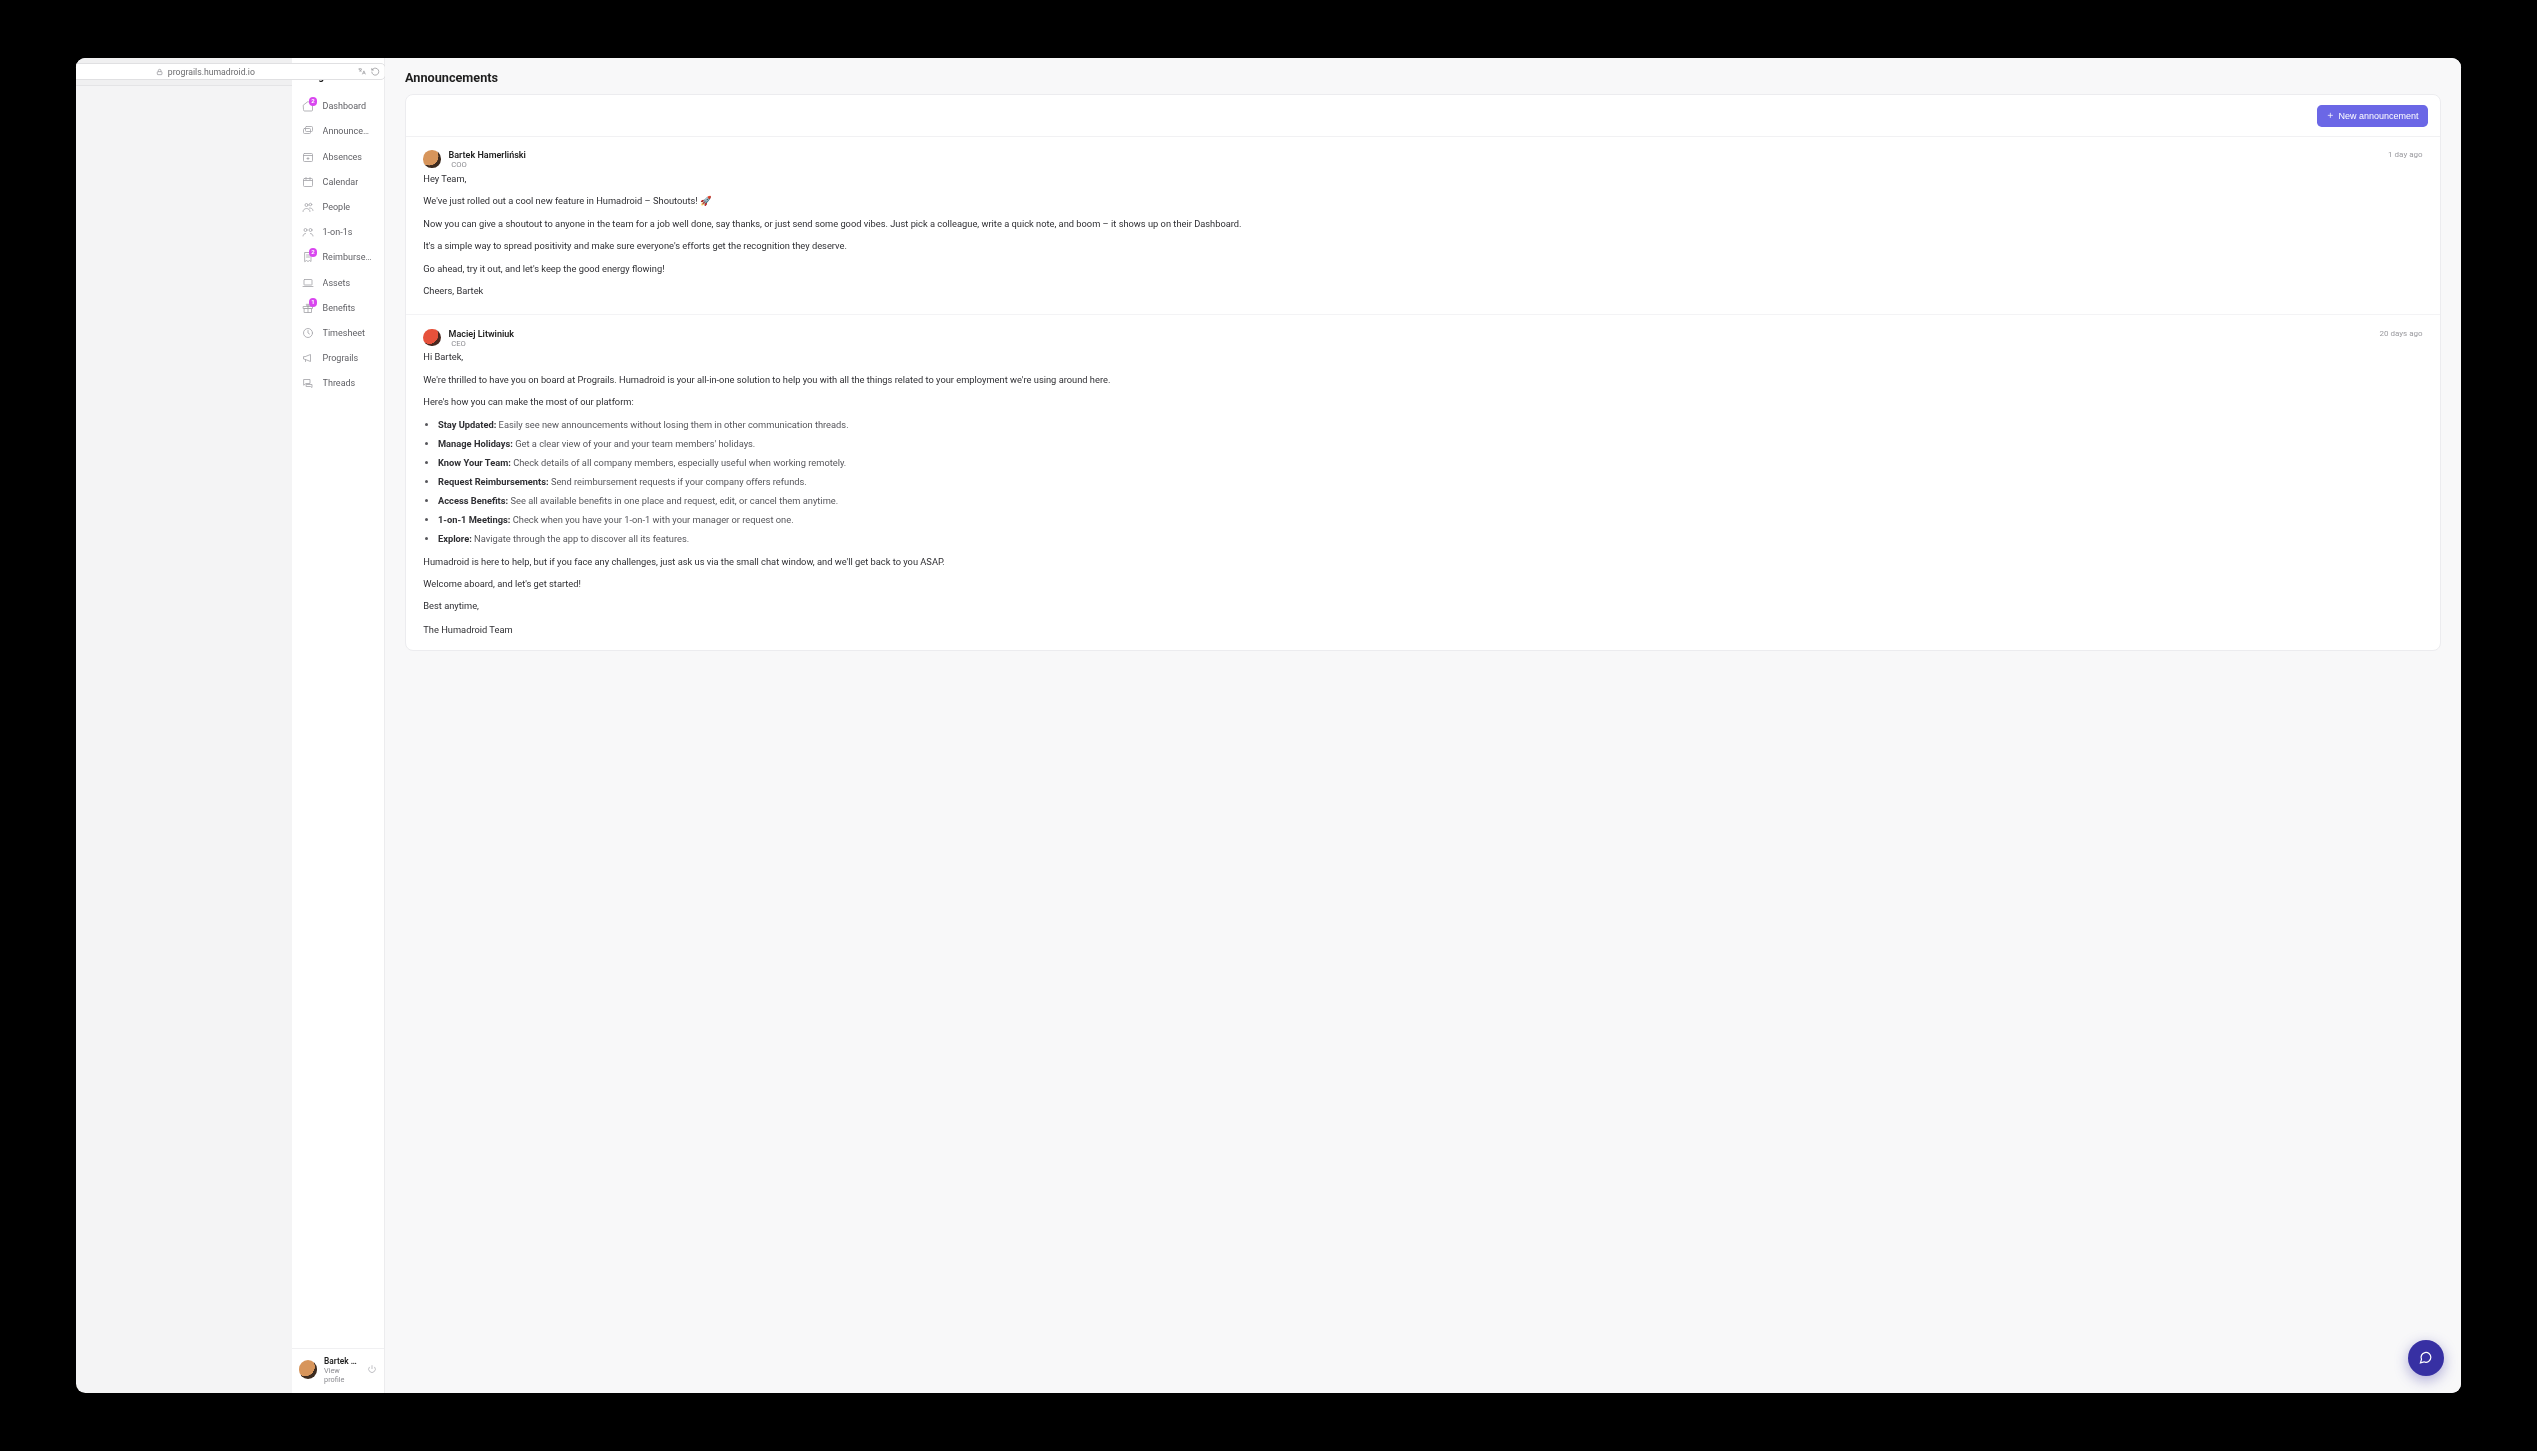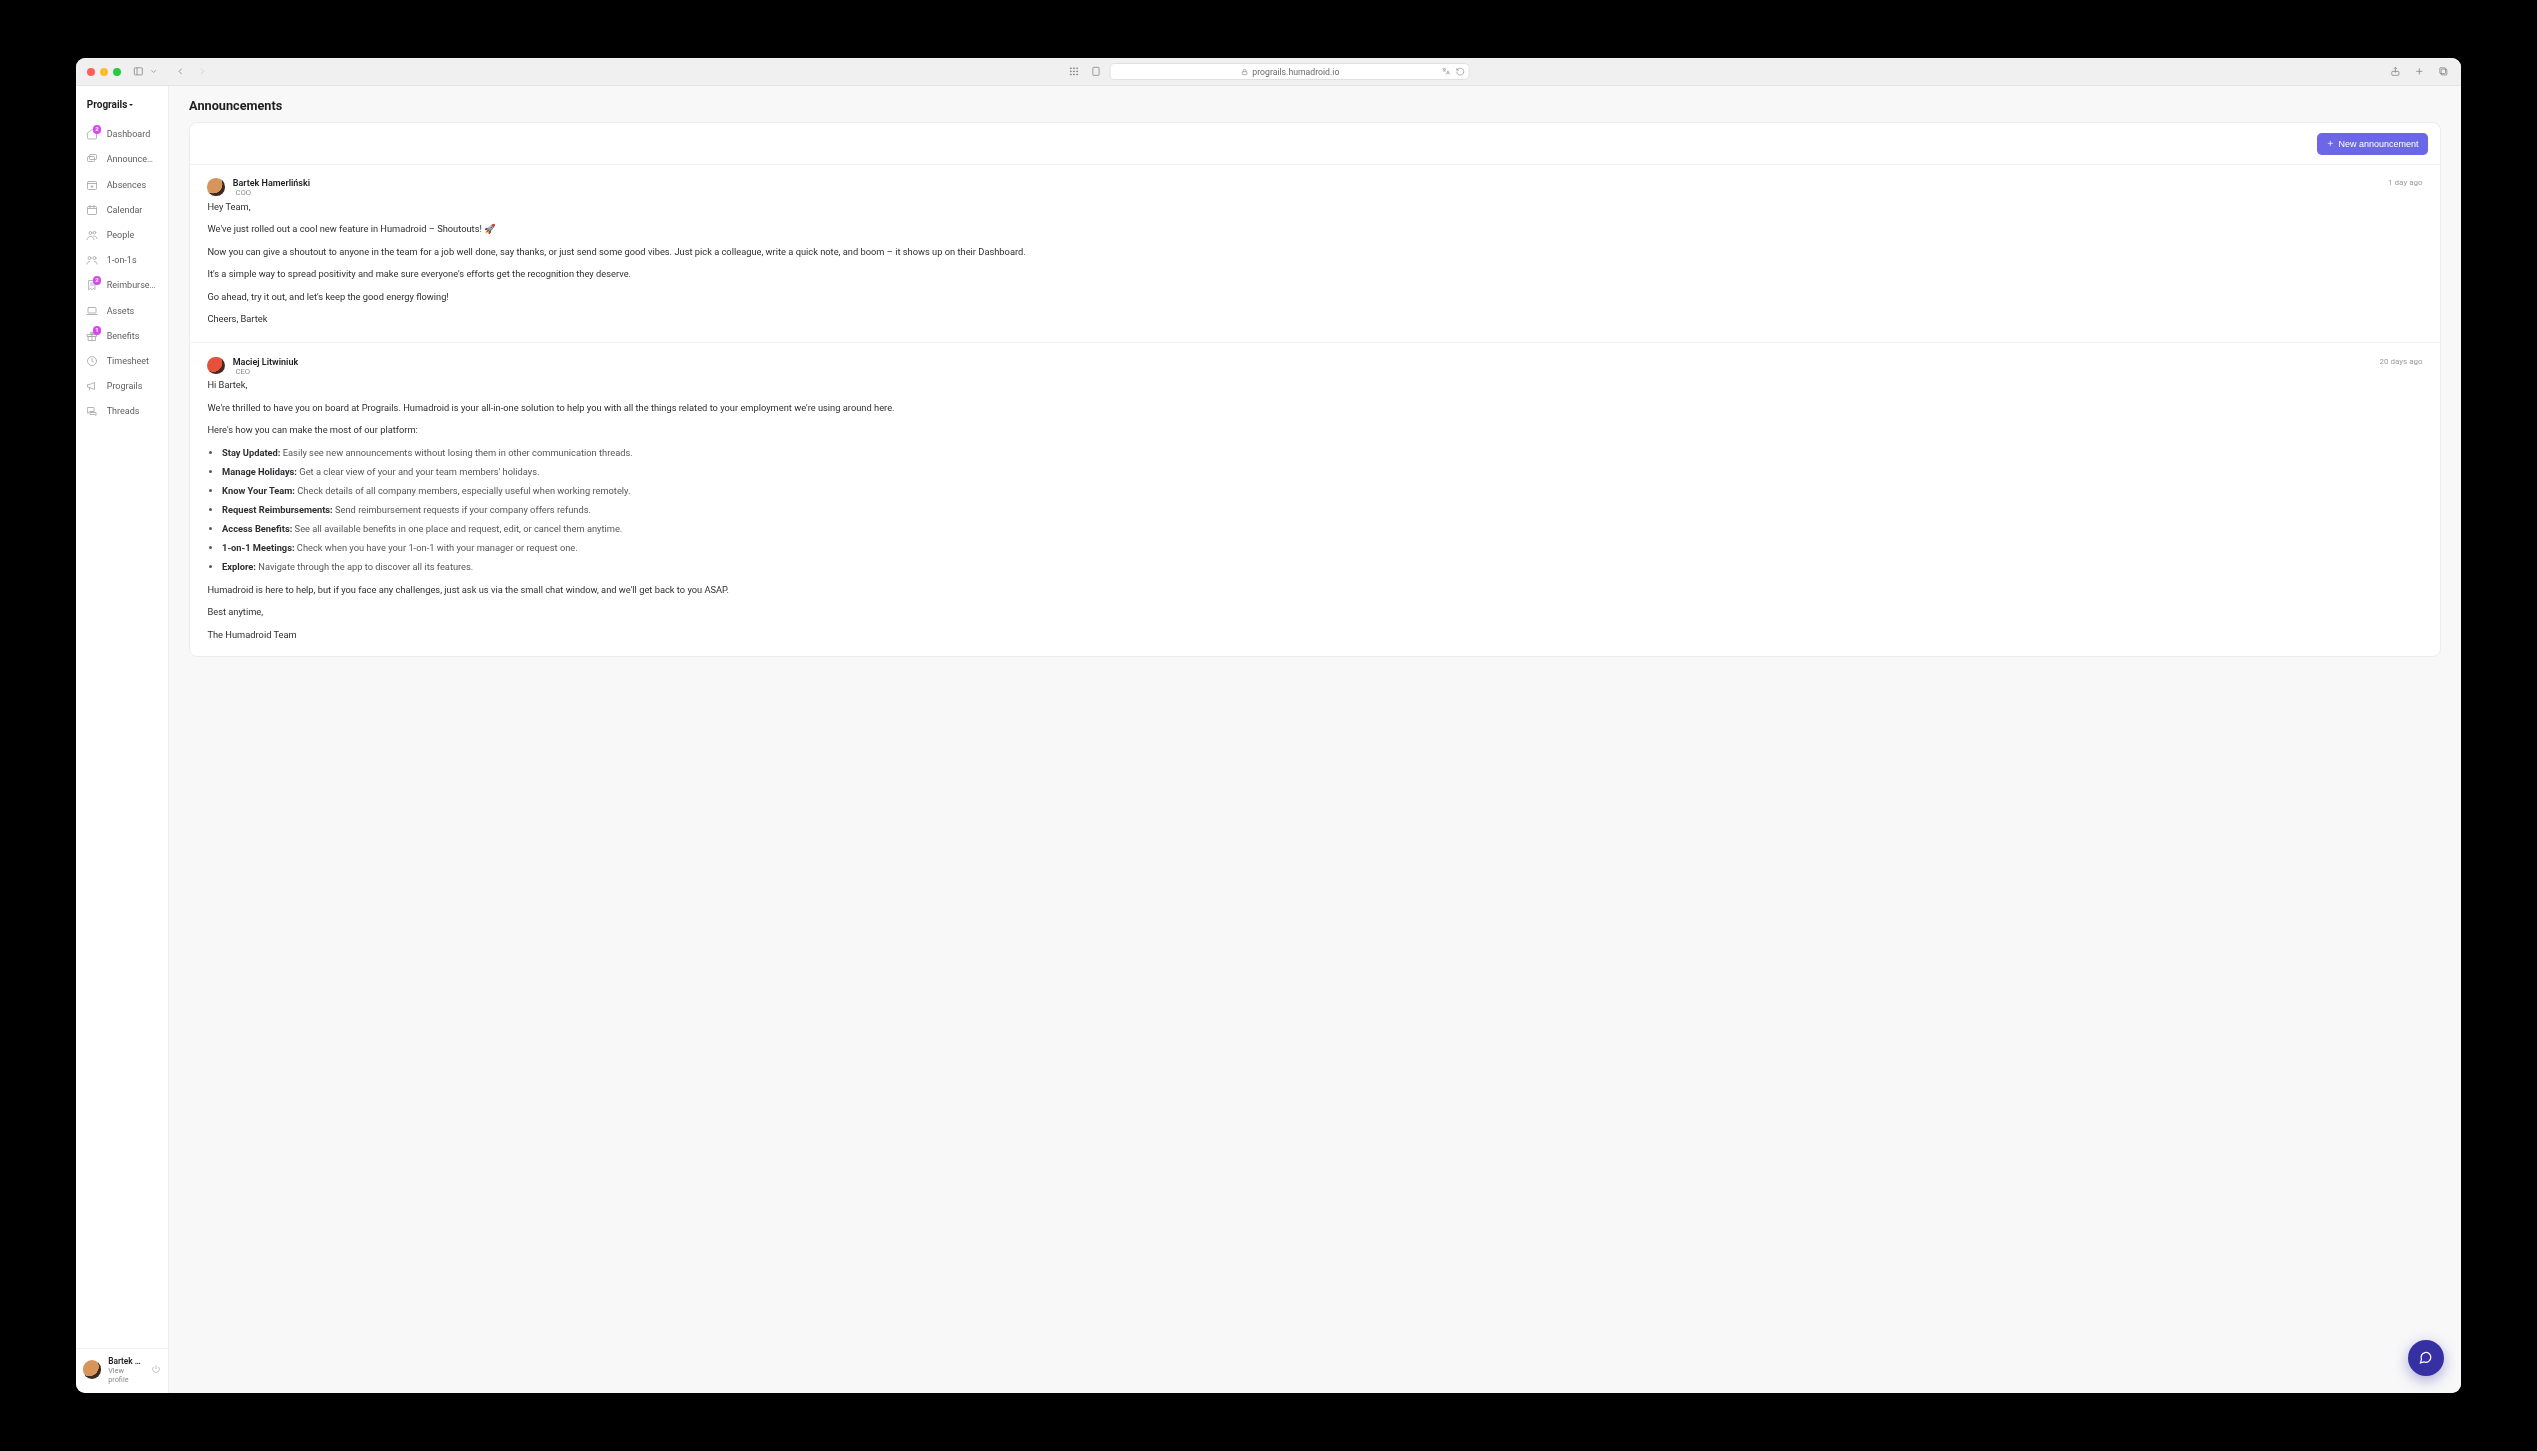--- a/index.html
+++ b/index.html
@@ -13,21 +13,21 @@
   align-items: center;
   justify-content: center;
 }
 .window {
   width: 94%;
   height: 92%;
   background: #f4f4f5;
   border-radius: 9.3px;
   overflow: hidden;
   display: flex;
-  flex-direction: column;
+  flex-direction: row;
   box-shadow: 0 13.3px 40px rgba(0,0,0,.5);
 }
 .titlebar {
   height: 28px;
   display: flex;
   align-items: center;
   padding: 0 10.7px;
   gap: 9.3px;
   border-bottom: 0.7px solid #e4e4e6;
   background: #f0f0f1;
@@ -433,20 +433,21 @@
             <ul>
               <li><b>Stay Updated:</b><span> Easily see new announcements without losing them in other communication threads.</span></li>
               <li><b>Manage Holidays:</b><span> Get a clear view of your and your team members' holidays.</span></li>
               <li><b>Know Your Team:</b><span> Check details of all company members, especially useful when working remotely.</span></li>
               <li><b>Request Reimbursements:</b><span> Send reimbursement requests if your company offers refunds.</span></li>
               <li><b>Access Benefits:</b><span> See all available benefits in one place and request, edit, or cancel them anytime.</span></li>
               <li><b>1-on-1 Meetings:</b><span> Check when you have your 1-on-1 with your manager or request one.</span></li>
               <li><b>Explore:</b><span> Navigate through the app to discover all its features.</span></li>
             </ul>
             <p>Humadroid is here to help, but if you face any challenges, just ask us via the small chat window, and we'll get back to you ASAP.</p>
+            <p>Welcome aboard, and let's get started!</p>
             <p style="margin-bottom:1.3px">Best anytime,</p>
             <p style="margin-top:9px">The Humadroid Team</p>
           </div>
         </article>
       </div>
     </main>
   </div>
 </div>
 
 <div class="chat-fab">

